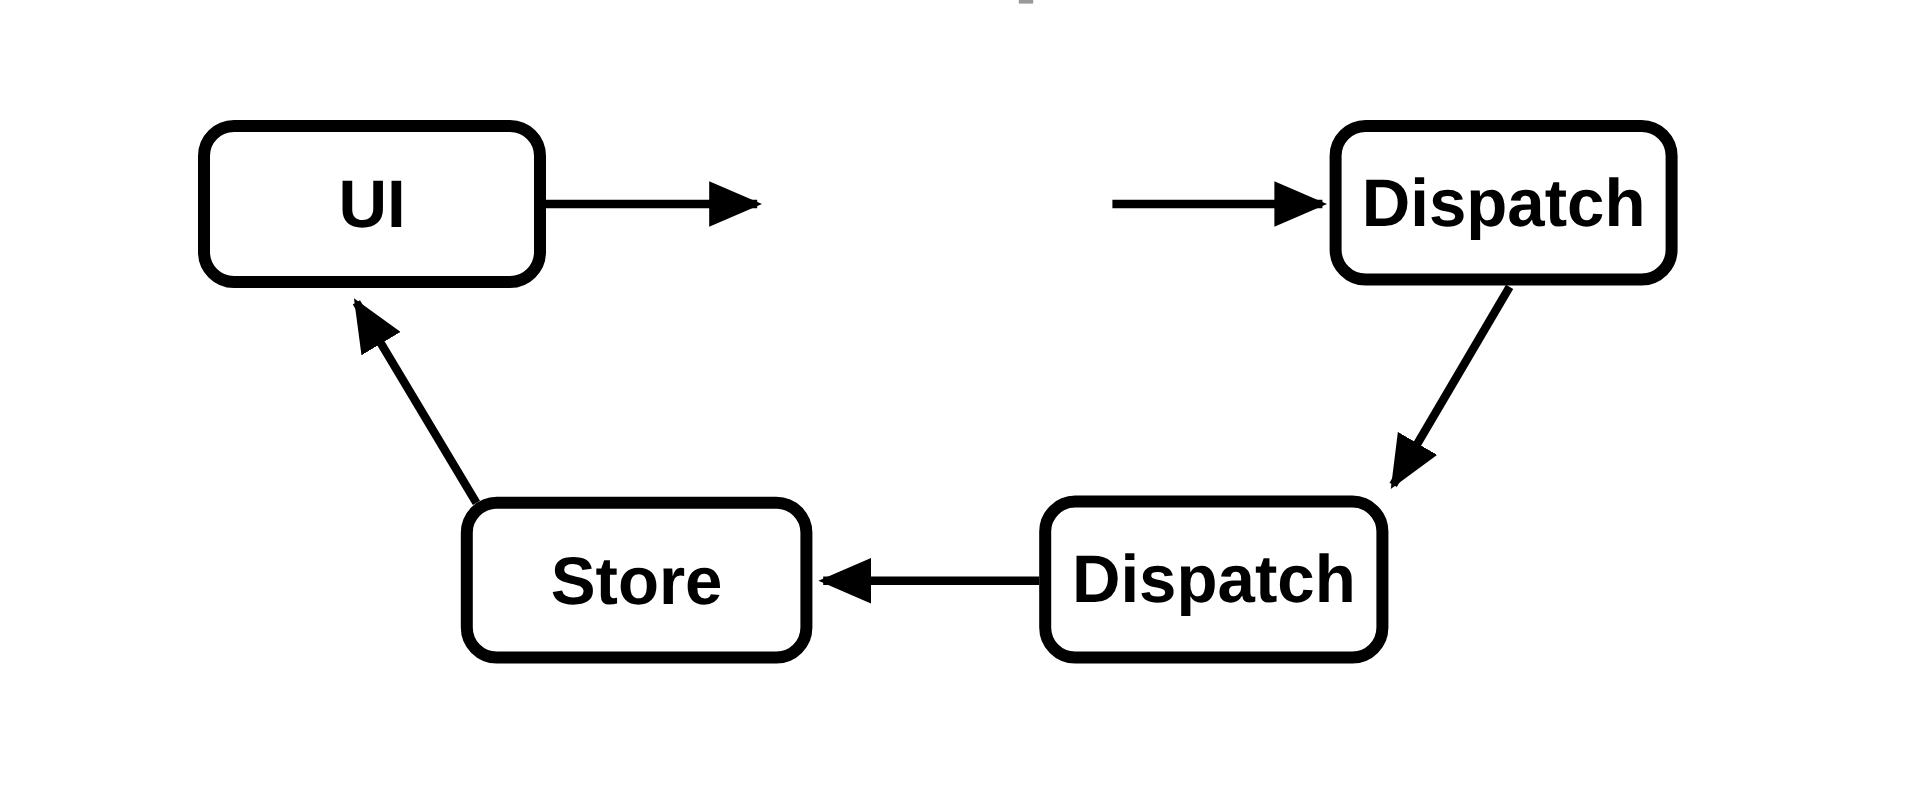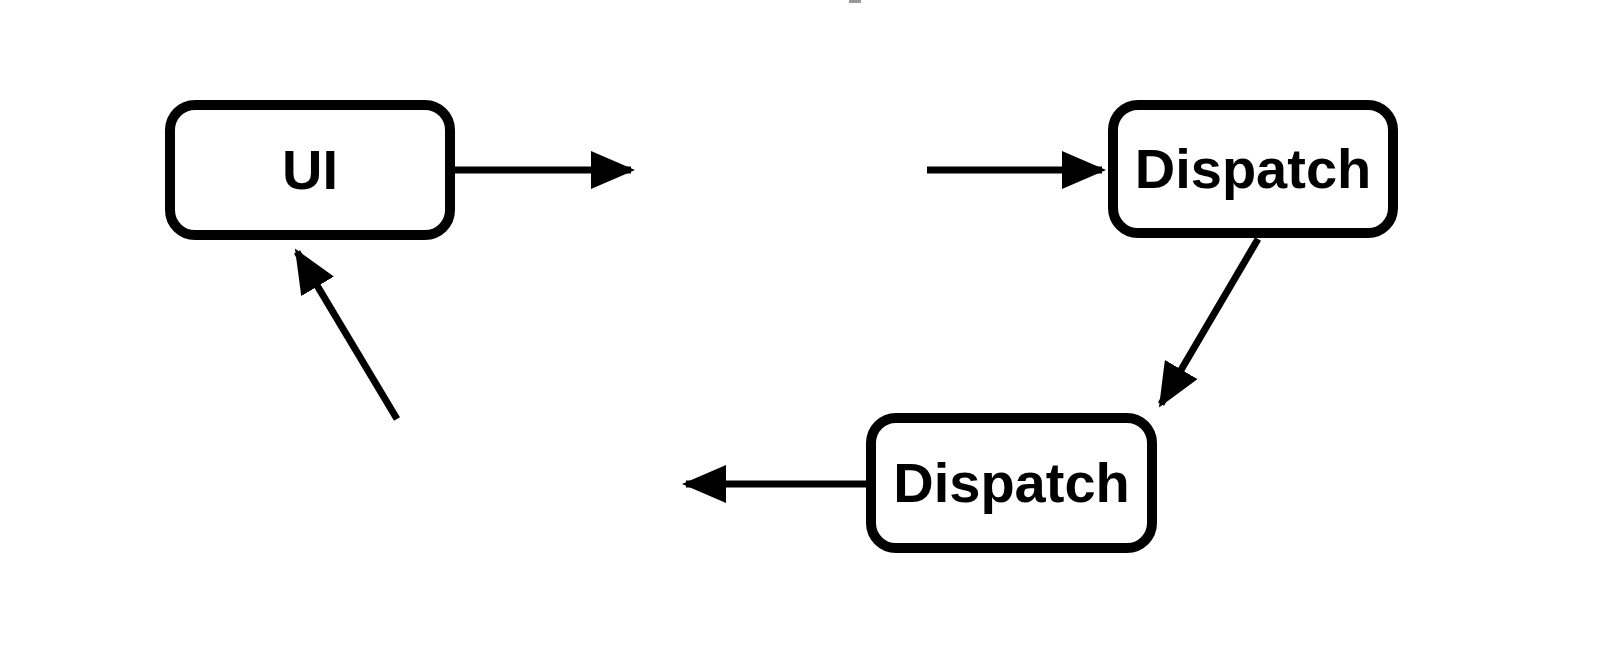--- a/index.html
+++ b/index.html
@@ -79,20 +79,23 @@
 
   <div class="node node-ui">
     <span class="label">UI</span>
   </div>
 
 
   <div class="node node-dispatch">
     <span class="label">Dispatch</span>
   </div>
 
+  <div class="node node-store">
+    <span class="label">Store</span>
+  </div>
 
   <div class="node node-reducer">
     <span class="label">Dispatch</span>
   </div>
 
   <div class="top-artifact"></div>
 
 </div>
 
 </body></html>

